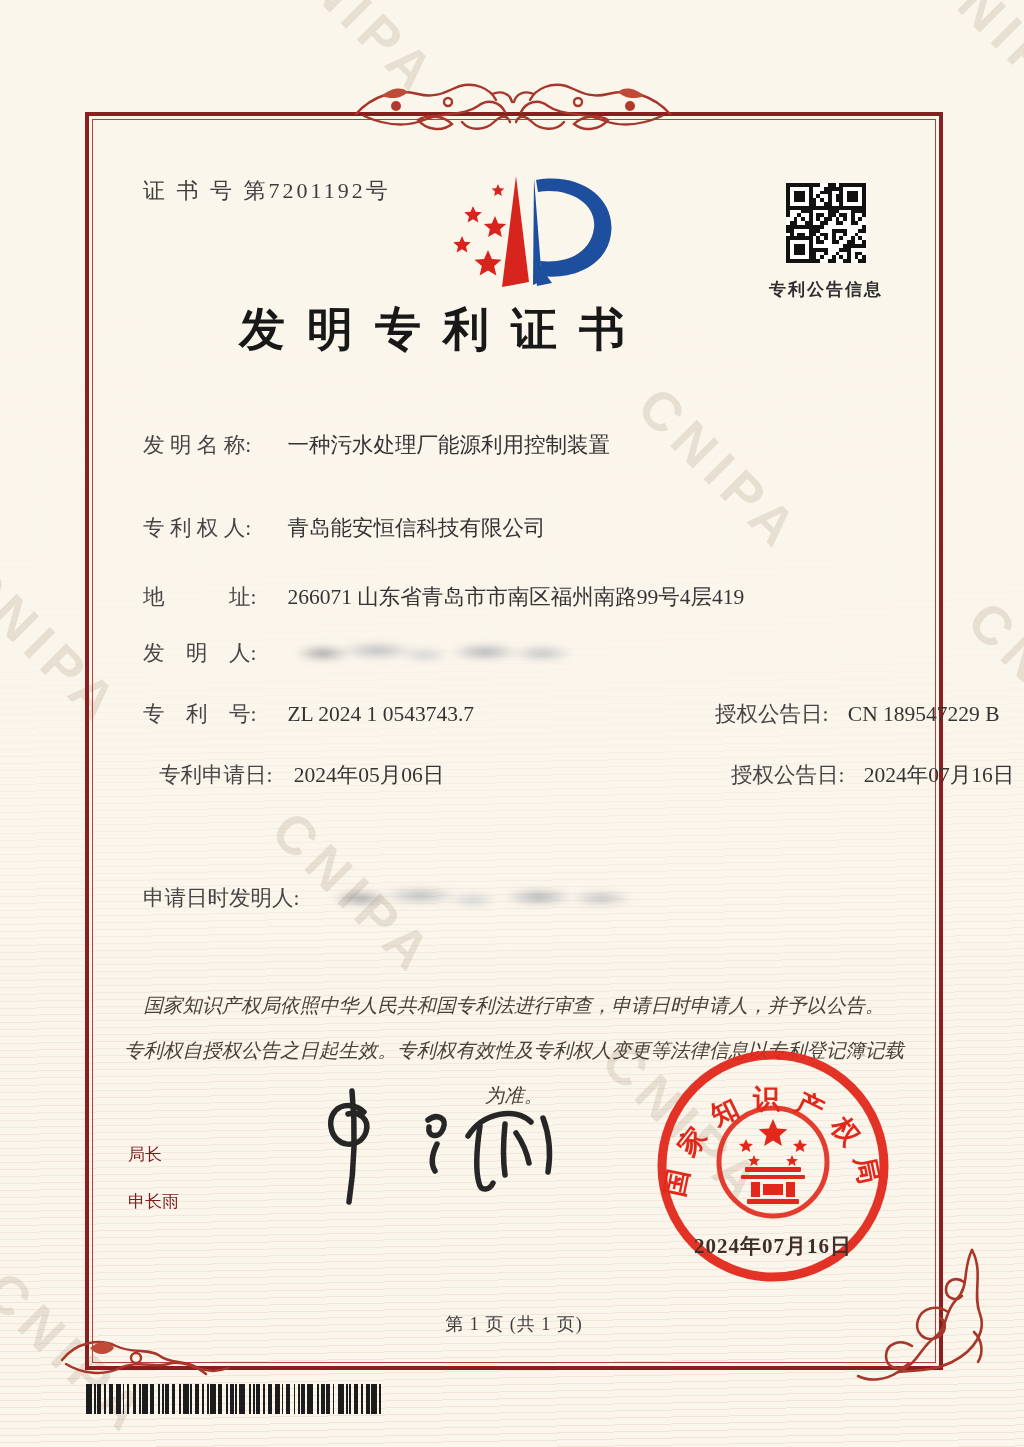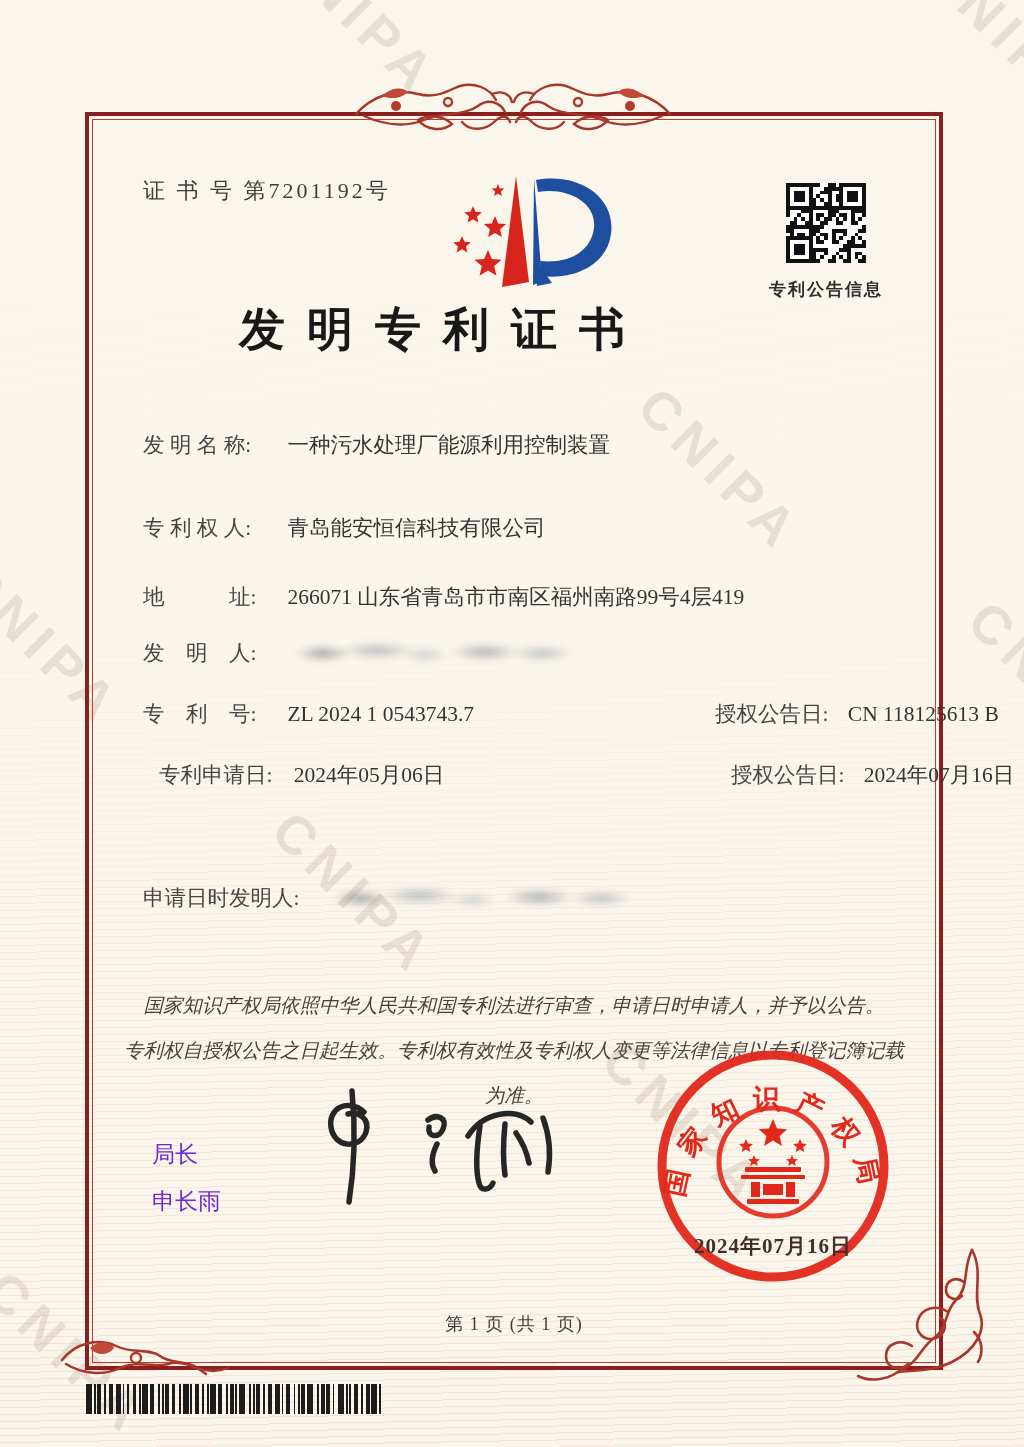--- a/index.html
+++ b/index.html
@@ -96,23 +96,23 @@
   }
   .redacted2 { width:330px; }
 
   .statement {
     position:absolute; left:118px; width:792px; top:983px;
     font-size:19.5px; color:#48413a; line-height:45px;
     text-align:center; font-style:italic;
   }
 
   .commissioner {
-    position:absolute; left:152px; top:1131px;
+    position:absolute; left:128px; top:1131px;
     font-family:"Liberation Sans", sans-serif;
-    font-size:23px; color:#6d28d9; line-height:47px;
+    font-size:17px; color:#7f1d1d; line-height:47px;
   }
 
   .signature { position:absolute; left:300px; top:1082px; }
 
   .seal { position:absolute; left:650px; top:1043px; }
 
   .page-footer {
     position:absolute; left:85px; top:1312px; width:858px;
     text-align:center; font-size:18px; color:#3d3d3d; letter-spacing:1px;
   }
@@ -389,21 +389,21 @@
     <div class="row" style="top:638px;">
       <span class="lbl">发　明　人:</span>
       <span class="redacted"></span>
     </div>
 
     <div class="row" style="top:699px;">
       <span class="lbl">专　利　号:</span>
       <span class="val">ZL 2024 1 0543743.7</span>
       <span class="col2">
         <span class="lbl2">授权公告日:</span>
-        <span class="val">CN 118125613 B</span>
+        <span class="val">CN 189547229 B</span>
       </span>
     </div>
 
     <div class="row" style="top:760px;margin-left:16px;">
       <span class="lbl-wide">专利申请日:</span>
       <span class="val">2024年05月06日</span>
       <span class="col2">
         <span class="lbl2">授权公告日:</span>
         <span class="val">2024年07月16日</span>
       </span>

